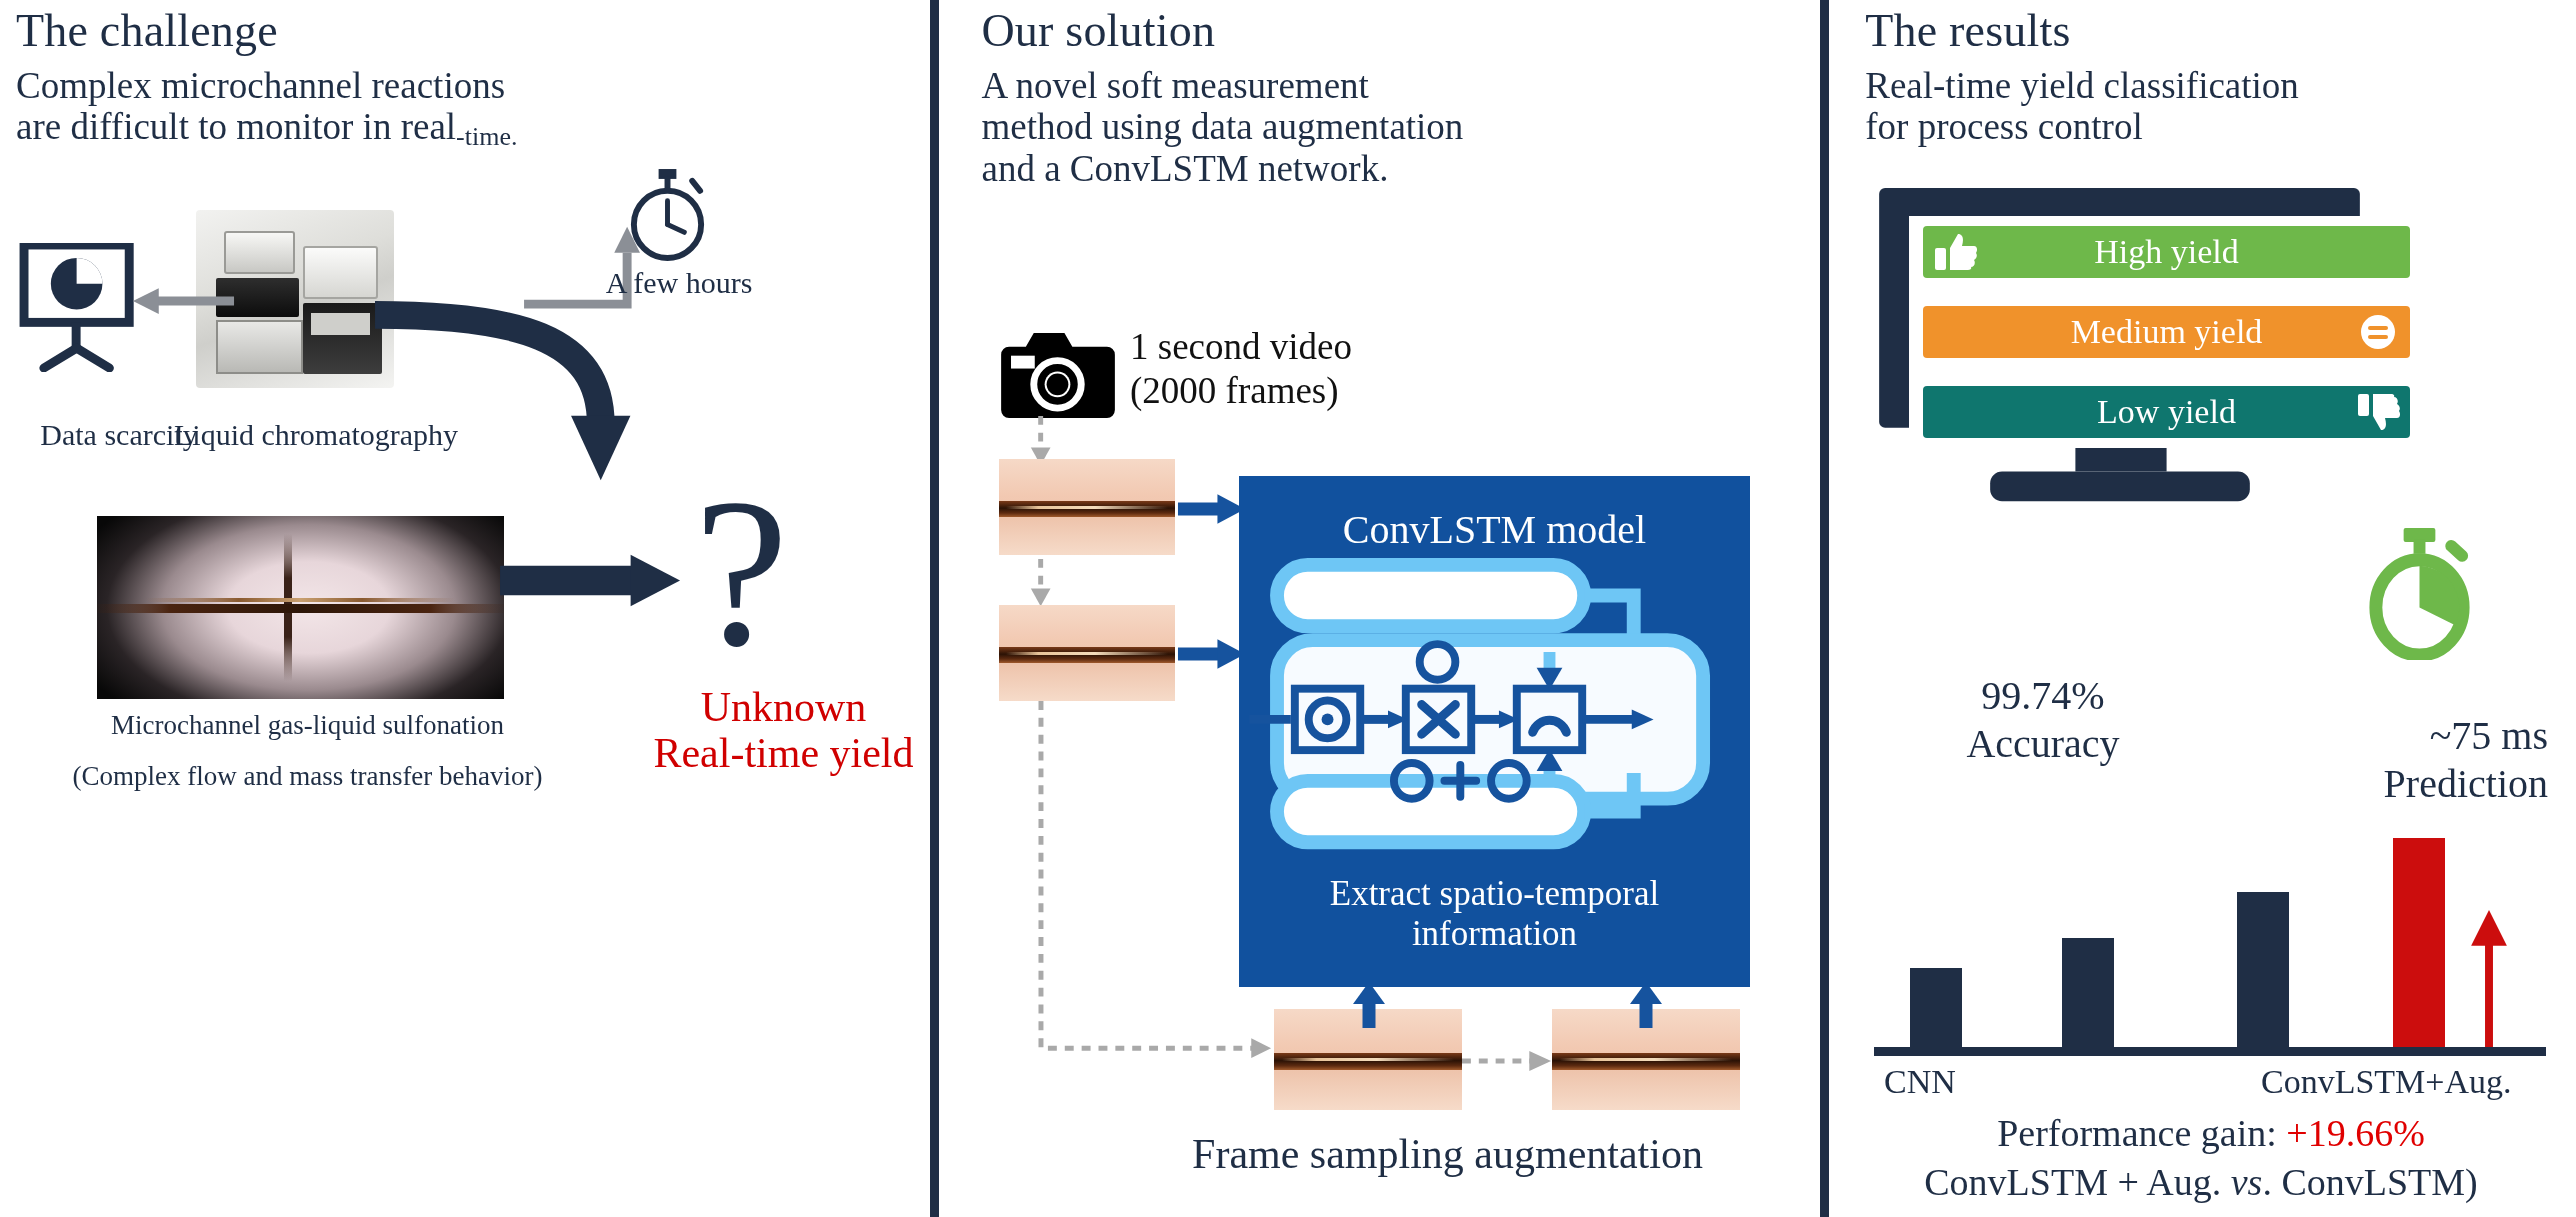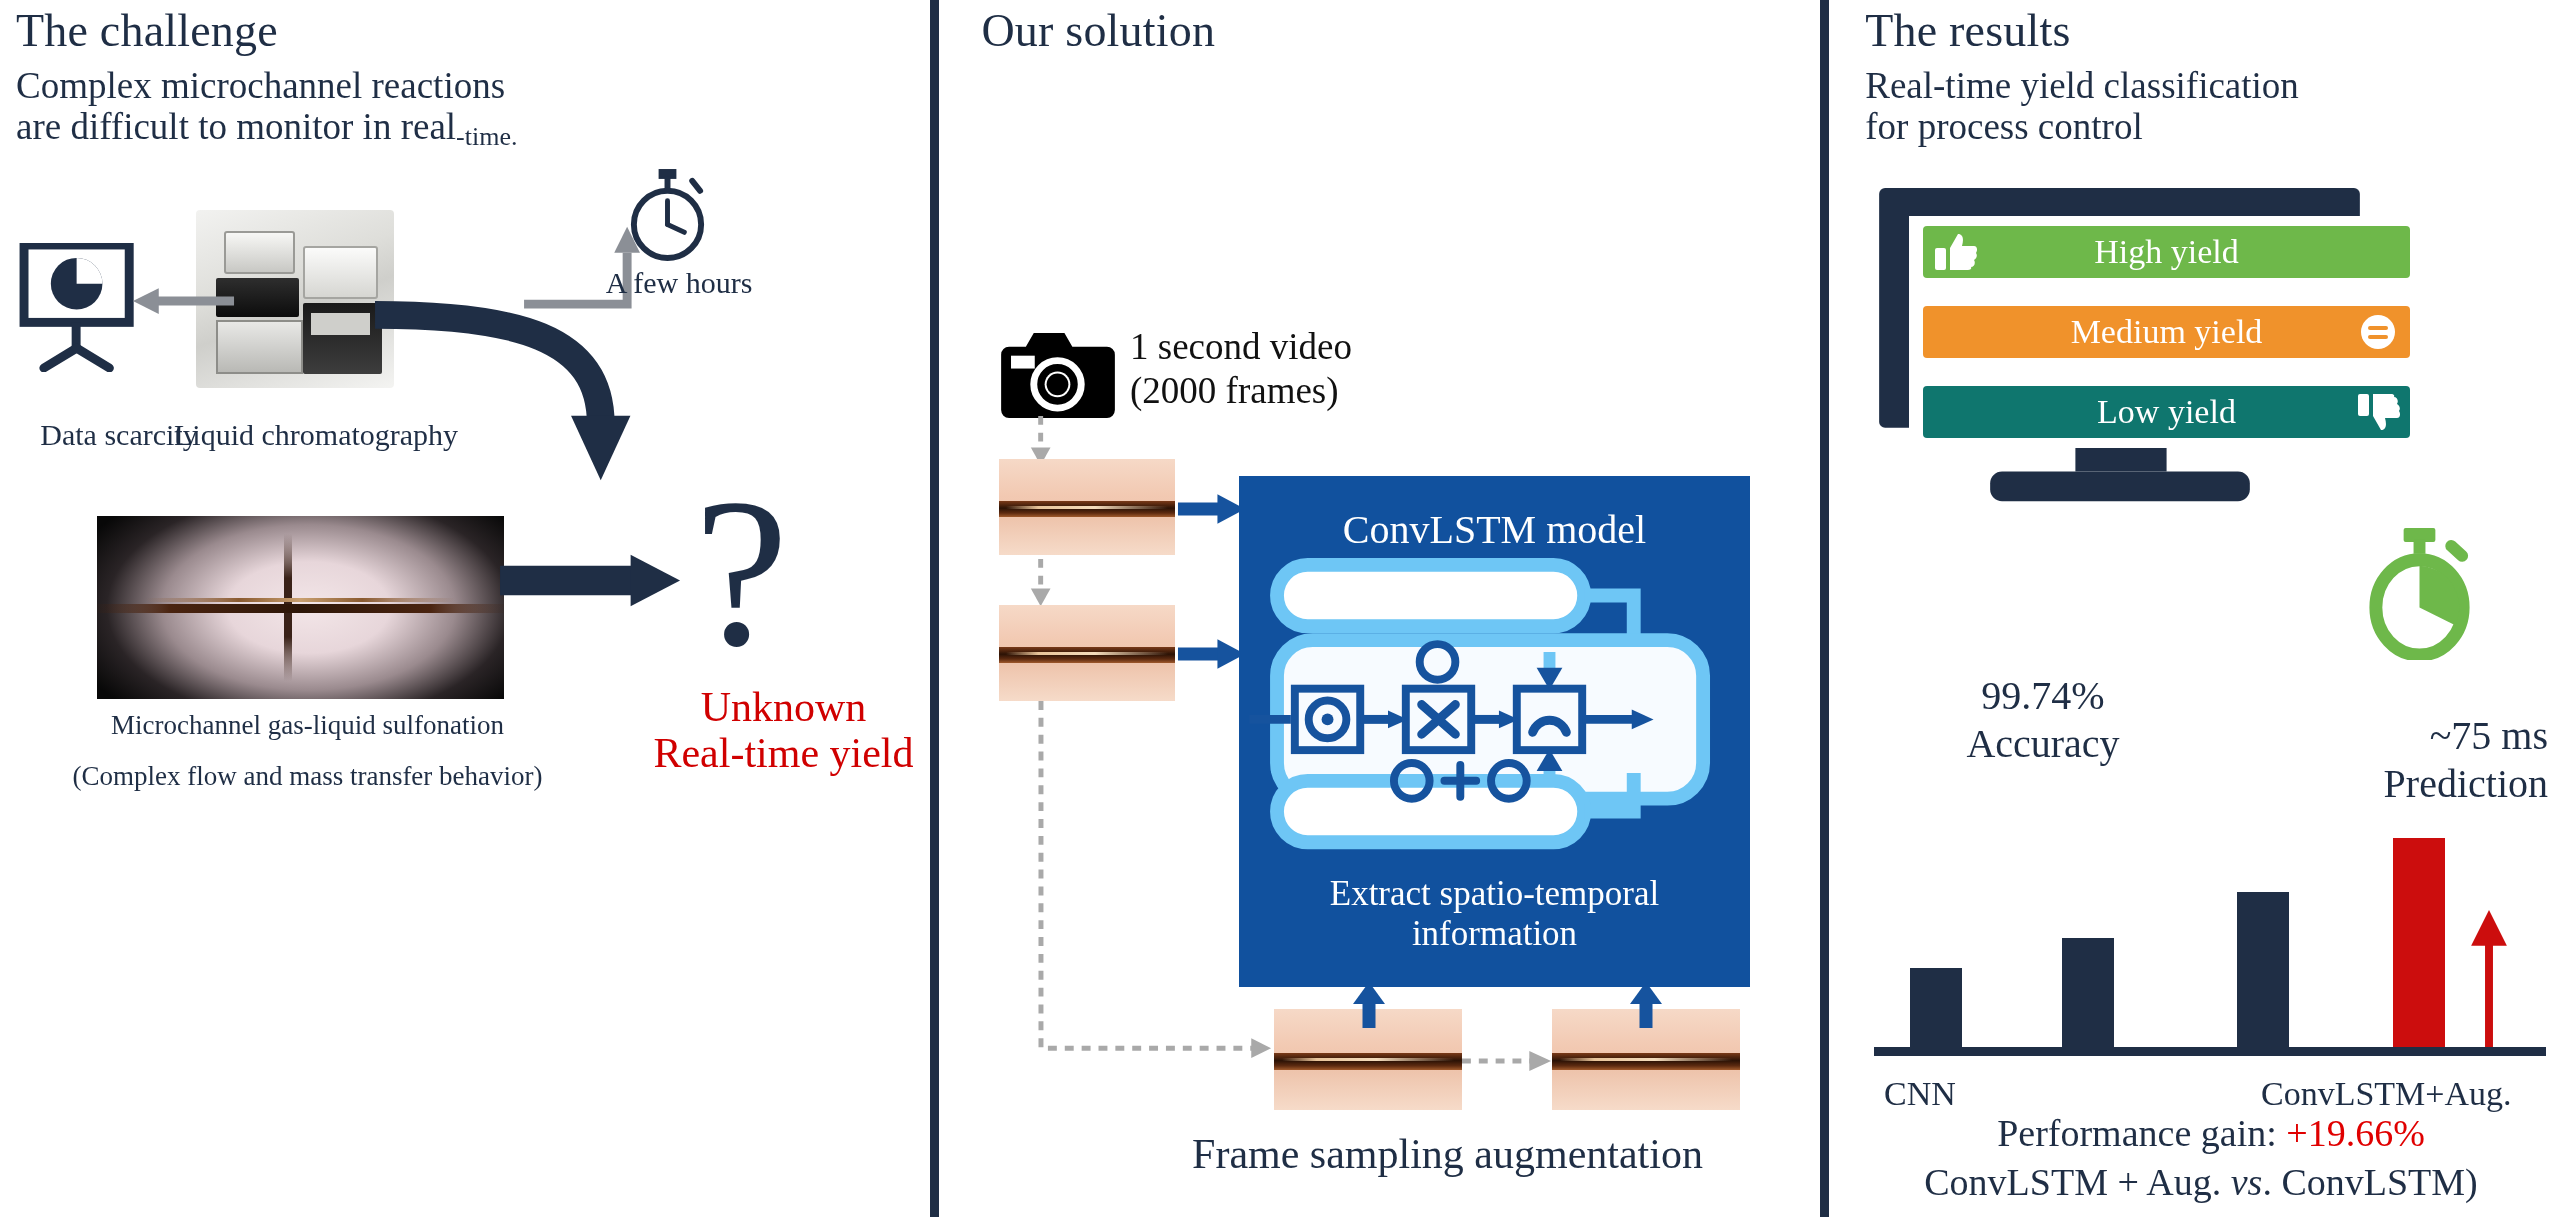--- a/index.html
+++ b/index.html
@@ -188,21 +188,21 @@
                color:#1f2e45; font-size: 40px; line-height: 1.2; }
   .stat-pred { position:absolute; left: 2300px; top: 712px; width: 248px; text-align:right;
                color:#1f2e45; font-size: 40px; line-height: 1.2; }
 
   .barchart { position: absolute; left: 1864px; top: 838px; width: 694px; height: 218px; }
   .bc-axis { position:absolute; left: 10px; right: 12px; bottom: 0; height: 9px; background:#1f2e45; }
   .bc-bar  { position:absolute; bottom: 9px; width: 52px; background:#1f2e45; }
   .bc-bar.red { background:#cc0d0d; }
   .bc-arrow { position:absolute; bottom: 9px; width: 40px; height: 139px; }
 
-  .bc-lbl { position:absolute; color:#1f2e45; font-size: 34px; white-space:nowrap;margin-top:12px; }
+  .bc-lbl { position:absolute; color:#1f2e45; font-size: 34px; white-space:nowrap; }
   .bc-lbl-cnn  { left: 1884px; top: 1063px; }
   .bc-lbl-conv { left: 2261px; top: 1063px; }
   .perf-gain {
     position:absolute; left: 1864px; top: 1111px; width: 694px;
     text-align:center; color:#1f2e45; font-size: 38px; white-space: nowrap;
   }
   .perf-gain .red { color: #e00000; }
   .perf-note {
     position:absolute; left: 1834px; top: 1160px; width: 734px;
     text-align:center; color:#1f2e45; font-size: 38px; white-space: nowrap;
@@ -296,20 +296,25 @@
       <div>Unknown</div>
       <div>Real-time yield</div>
     </div>
   </div>
 
   <div class="divider"></div>
 
   <div class="panel panel-mid">
     <div class="p-mid-text">
       <div class="head">Our solution</div>
+      <div class="sub">
+        <div>A novel soft measurement</div>
+        <div>method using data augmentation</div>
+        <div>and a ConvLSTM network.</div>
+      </div>
     </div>
   </div>
 
   <div class="divider"></div>
 
   <div class="panel panel-right">
     <div class="p-right-text">
       <div class="head">The results</div>
       <div class="sub">
         <div>Real-time yield classification</div>

